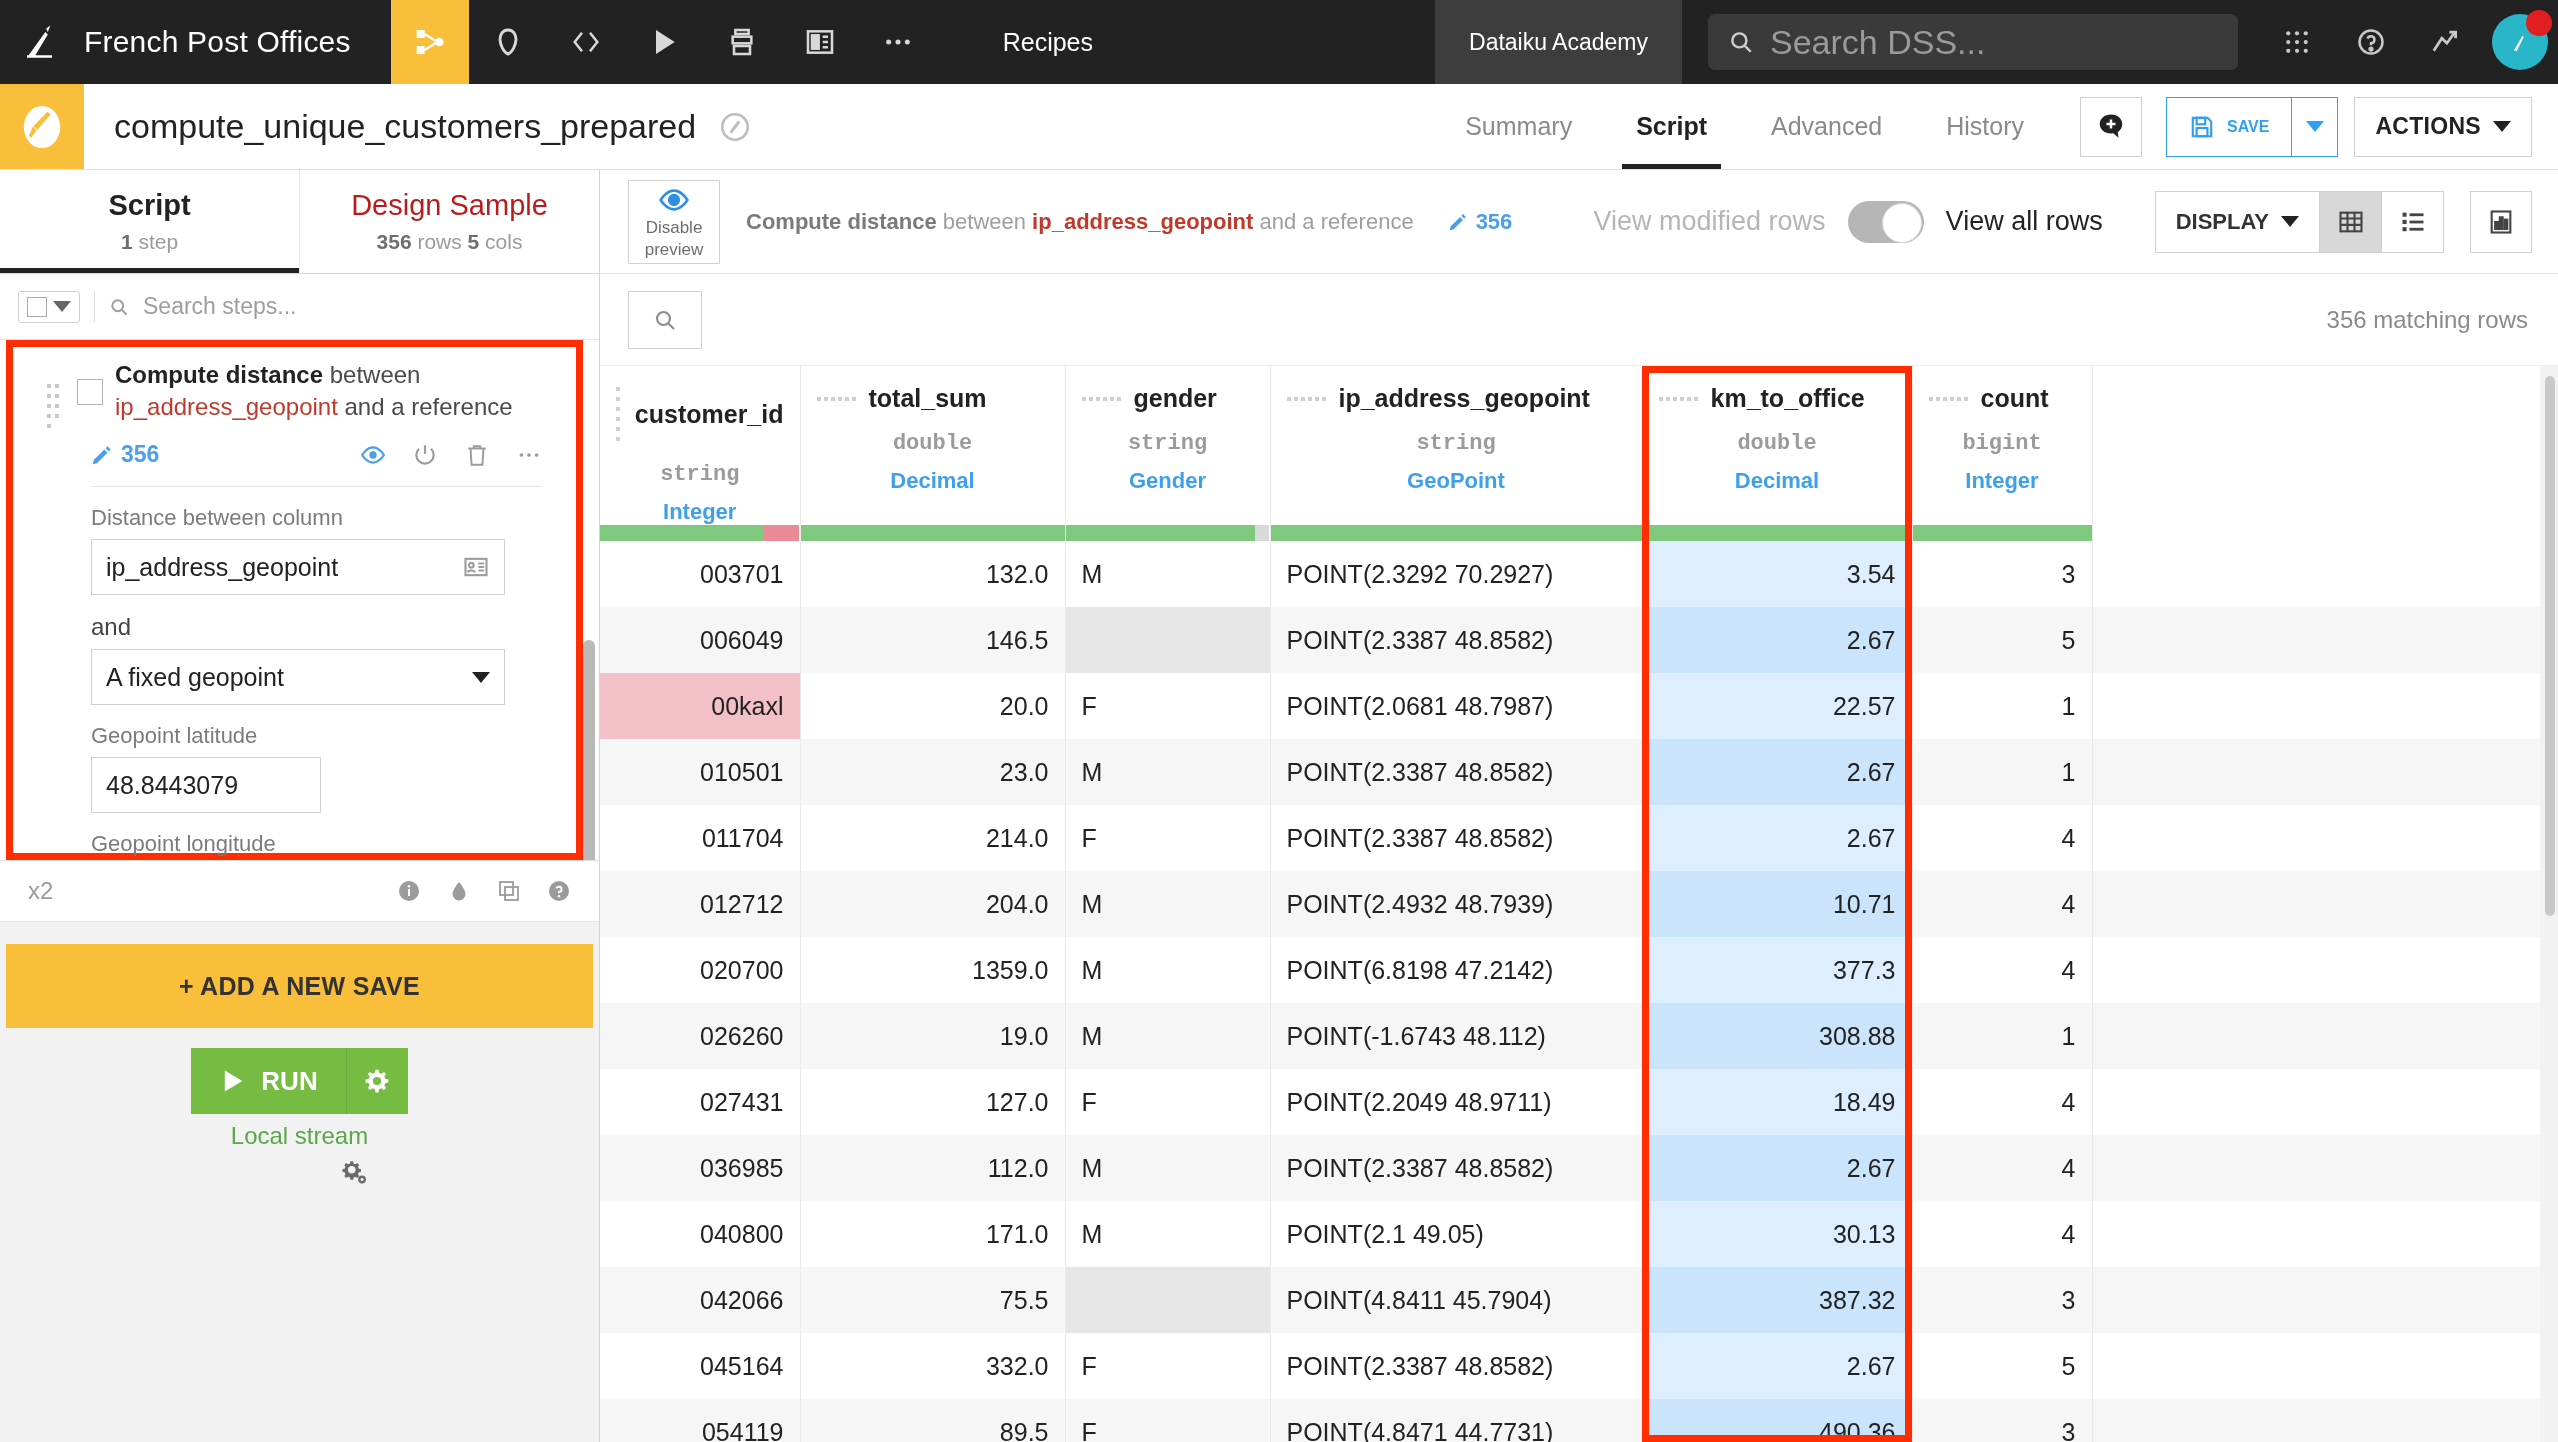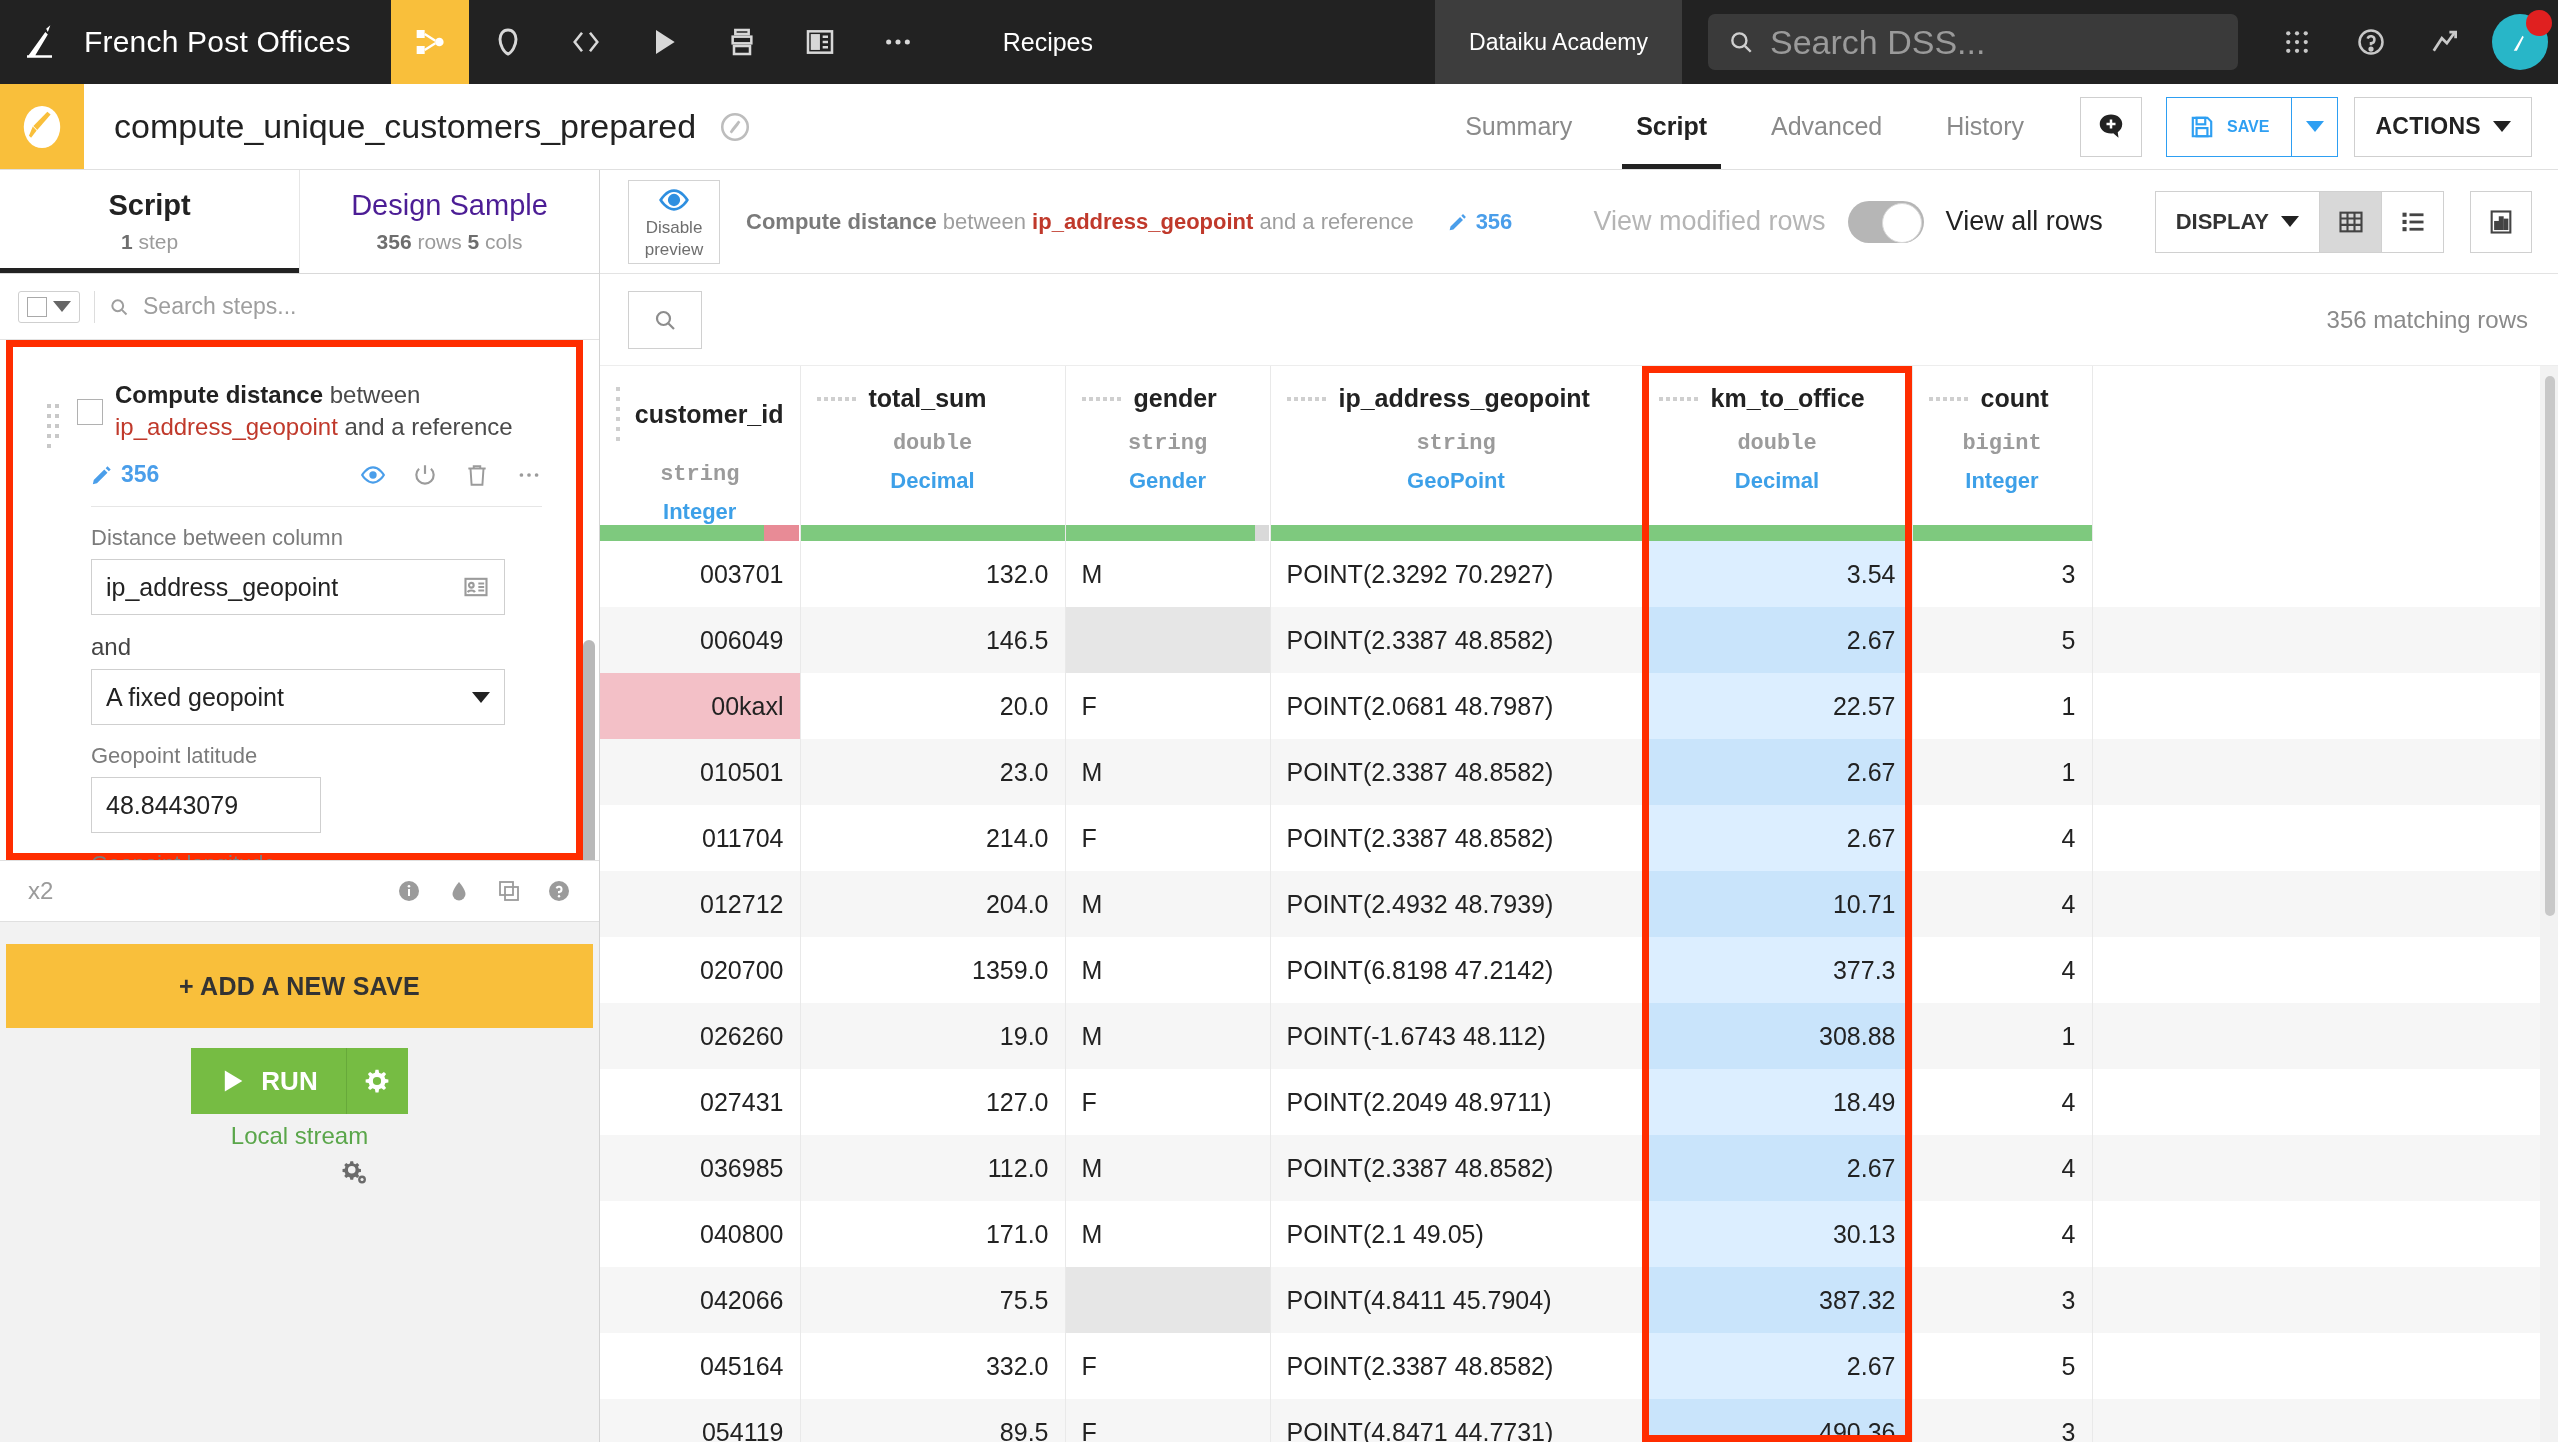--- a/index.html
+++ b/index.html
@@ -96,41 +96,41 @@
   
   .body { display: flex; height: calc(1442px - 84px - 86px); }
 
   
   .left { width: 600px; border-right: 1px solid #d4d4d4; display: flex; flex-direction: column;
           background:#fff; position: relative;}
   .l-tabs { display: flex; height: 104px; border-bottom: 1px solid #d9d9d9; }
   .l-tab { flex: 1; display: flex; flex-direction: column; align-items: center;
            justify-content: center; gap: 8px; position: relative; }
   .l-tab + .l-tab { border-left: 1px solid #e6e6e6; }
-  .l-tab .t1 { font-size: 29px; color: #4c1d95; }
+  .l-tab .t1 { font-size: 29px; color: #b91c1c; }
   .l-tab.active .t1 { color: #222; font-weight: bold; }
   .l-tab .t2 { font-size: 21px; color: #9b9b9b; }
   .l-tab .t2 b { color: #6e6e6e; }
   .l-tab.active:after { content:""; position:absolute; left:0; right:0; bottom:0; height:5px; background:#222; }
 
   .l-search { height: 66px; display: flex; align-items: center; gap: 14px;
               padding: 0 18px; border-bottom: 1px solid #e3e3e3; }
   .l-check { display:flex; align-items:center; gap:6px; border:1px solid #cfcfcf;
              padding:5px 8px; border-radius:3px;}
   .l-check .cb { width:20px;height:20px;border:1px solid #a9a9a9; display:block;}
   .l-sep { width:1px; height:32px; background:#ddd; }
   .l-search .mag { width:20px;height:20px;color:#9e9e9e;display:flex;}
   .l-search span { color:#9e9e9e; font-size: 23px; }
 
   .step-wrap { position: relative; flex: 1; overflow: hidden; }
   .redbox {
     position: absolute; left: 6px; top: 0px; right: 16px; bottom: 0;
     border: 7px solid #ff2d00; background: #fff; z-index: 3;
   }
-  .step-inner { padding: 12px 34px 0 34px; margin-top: 20px; }
+  .step-inner { padding: 12px 34px 0 34px; }
   .step-hdr { display: flex; gap: 12px; align-items: flex-start; }
   .grip { width:18px; color:#c4c4c4; font-size: 0; margin-top:22px;}
   .grip i{display:block;width:4px;height:4px;background:#c8c8c8;margin:3px 0;float:left;margin-right:4px;}
   .step-cb { width: 26px; height: 26px; border: 1px solid #b1b1b1; margin-top: 20px; flex:none;}
   .step-desc { font-size: 24px; line-height: 1.35; color: #4a4a4a; }
   .step-desc b { color: #222; }
   .step-desc .col { color: #c0392b; }
   .step-meta { display:flex; align-items:center; justify-content:space-between;
                margin: 10px 0 0 44px; }
   .badge356 { display:flex; align-items:center; gap:8px; color:#4a9eea; font-weight:bold; font-size:23px;}

